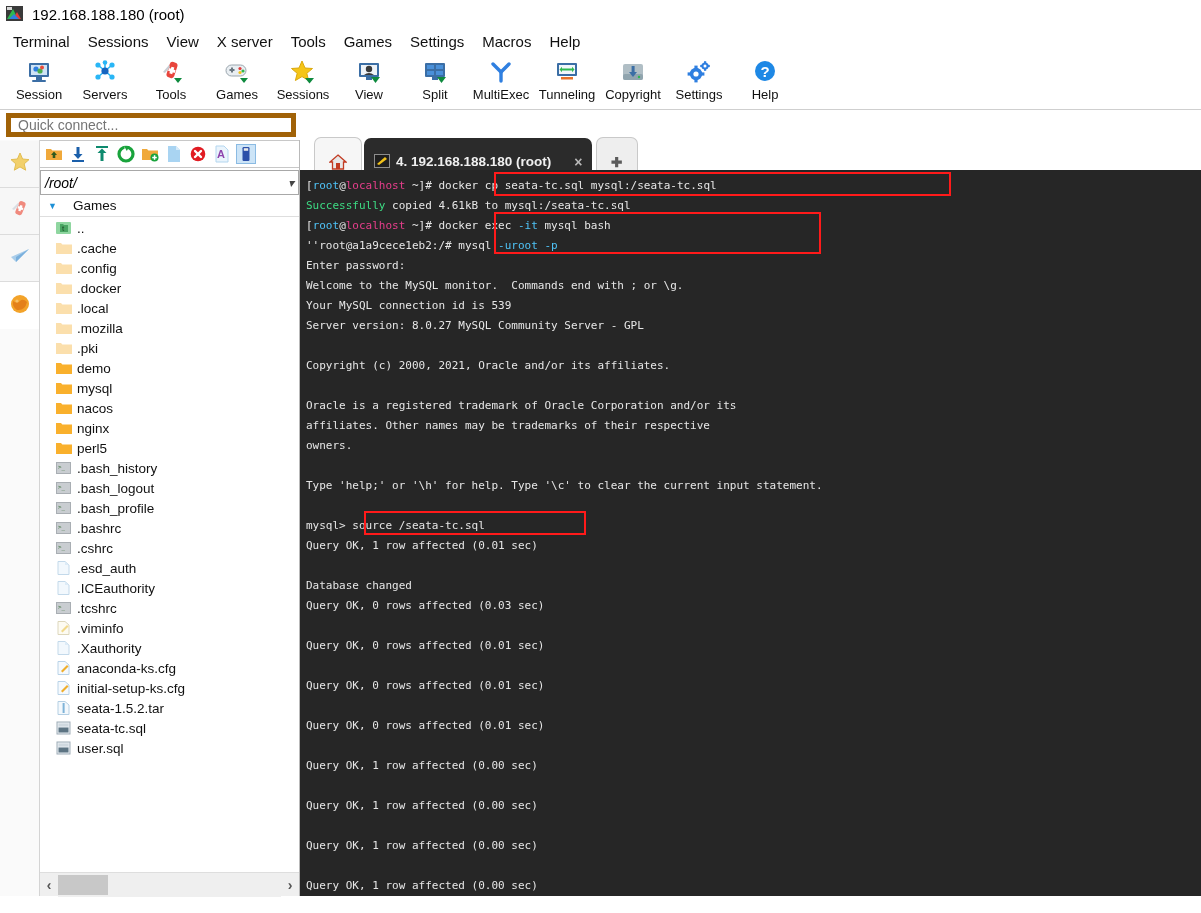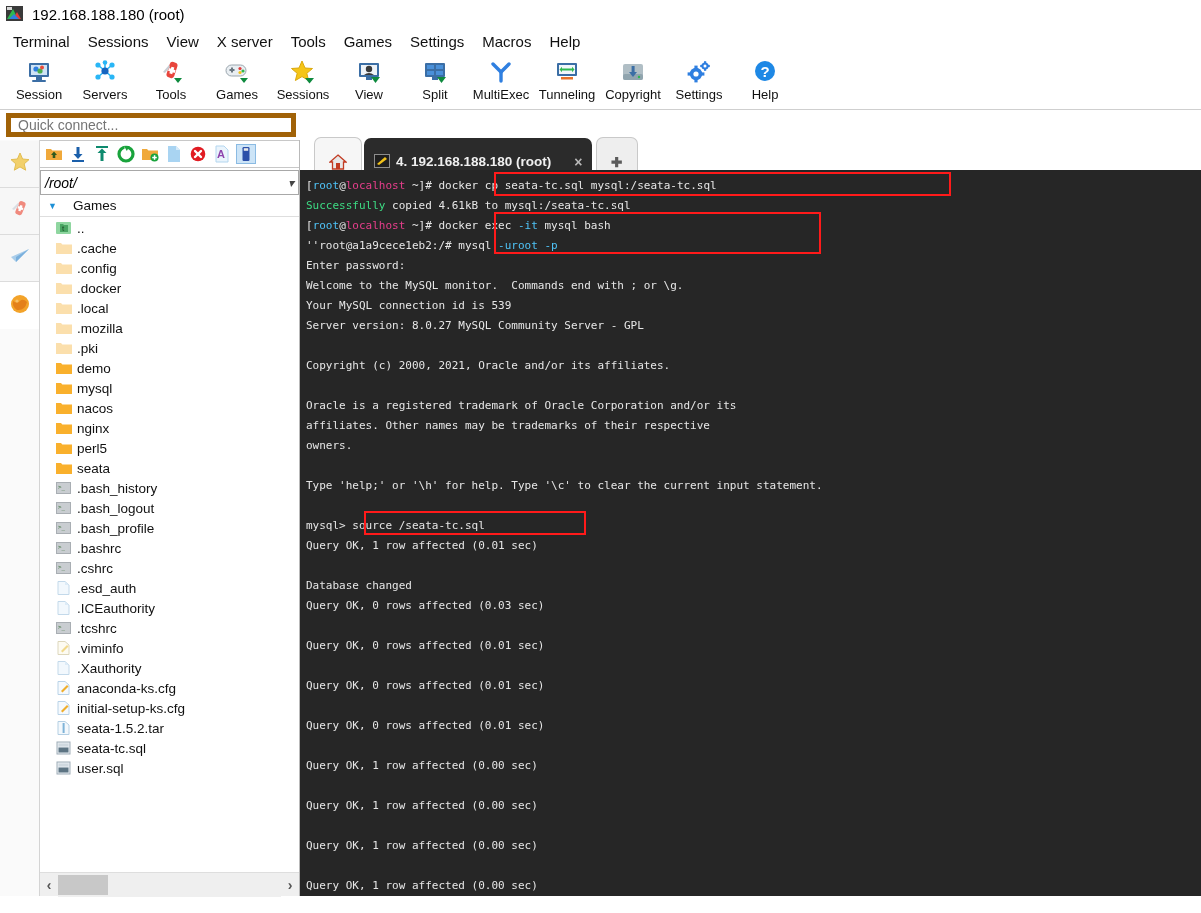--- a/index.html
+++ b/index.html
@@ -710,28 +710,20 @@
           </span>
           <span>nginx</span>
         </div>
         <div class="fb-row">
           <span>
             <svg class="ficon" viewBox="0 0 16 14">
               <path d="M0 2 h5 l1.3 1.5 H16 V13 H0 Z" fill="#f9b02c"></path>
             </svg>
           </span>
           <span>perl5</span>
-        </div>
-        <div class="fb-row">
-          <span>
-            <svg class="ficon" viewBox="0 0 16 14">
-              <path d="M0 2 h5 l1.3 1.5 H16 V13 H0 Z" fill="#f9b02c"></path>
-            </svg>
-          </span>
-          <span>seata</span>
         </div>
         <div class="fb-row">
           <span>
             <svg class="ficon" viewBox="0 0 16 14">
               <rect x="0.5" y="1.5" width="14" height="11" fill="#c9cdd1" stroke="#a9aeb3"></rect>
               <text x="2" y="8" font-size="6" fill="#2f6b2f" font-family="DejaVu Sans Mono, monospace">&gt;_</text>
             </svg>
           </span>
           <span>.bash_history</span>
         </div>

